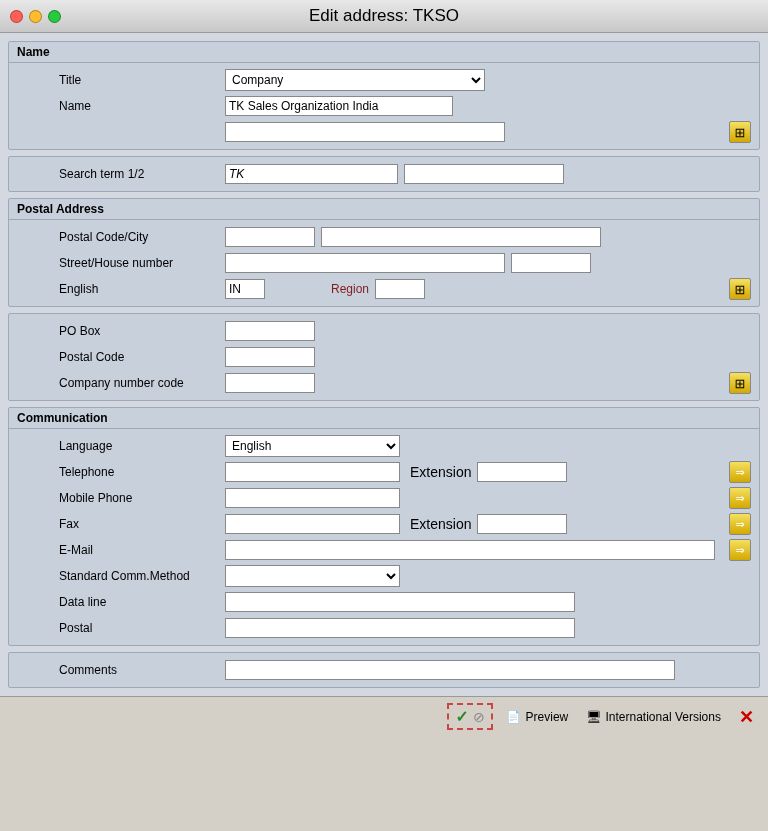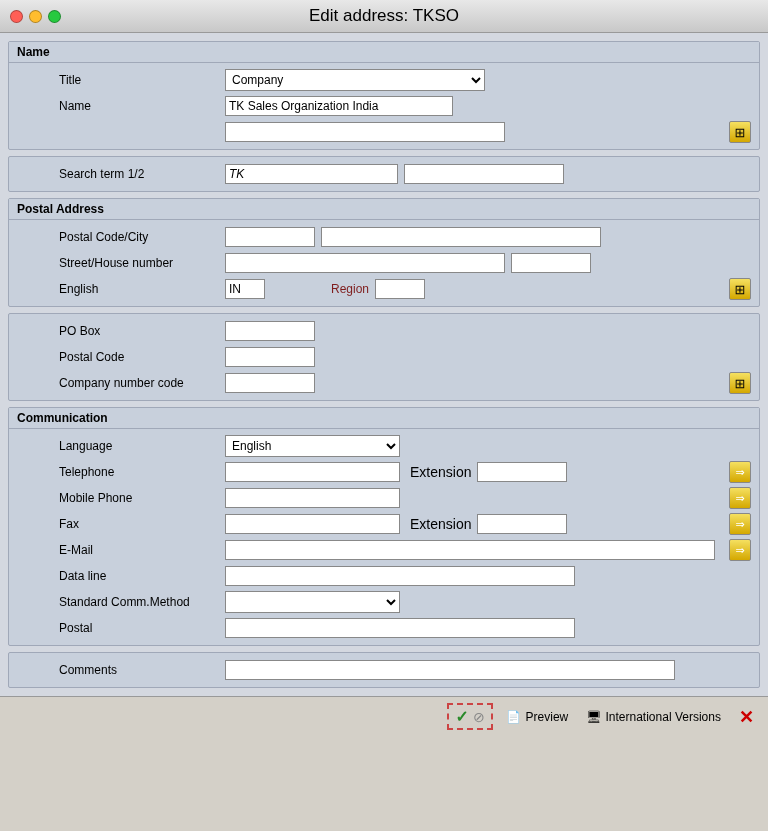--- a/index.html
+++ b/index.html
@@ -361,35 +361,35 @@
 
       <div class="form-row">
         <span class="label">E-Mail</span>
         <input type="text" class="input-email" value="" style="">
         <div class="nav-icon-btn" style="margin-left:auto;">
           <span>⇒</span>
         </div>
       </div>
 
       <div class="form-row">
-        <span class="label">Data line</span>
-        <input type="text" class="input-dataline" value="" style="">
-      </div>
-
-      <div class="form-row">
         <span class="label">Standard Comm.Method</span>
         <select class="select-commmethod">
           <option value=""></option>
           <option value="E-Mail">E-Mail</option>
           <option value="Fax">Fax</option>
           <option value="Telephone">Telephone</option>
         </select>
       </div>
 
       <div class="form-row">
+        <span class="label">Data line</span>
+        <input type="text" class="input-dataline" value="" style="">
+      </div>
+
+      <div class="form-row">
         <span class="label">Postal</span>
         <input type="text" class="input-telebox" value="" style="">
       </div>
     </div>
   </div>
 
   <div class="section">
     <div class="section-body">
       <div class="form-row">
         <span class="label">Comments</span>

